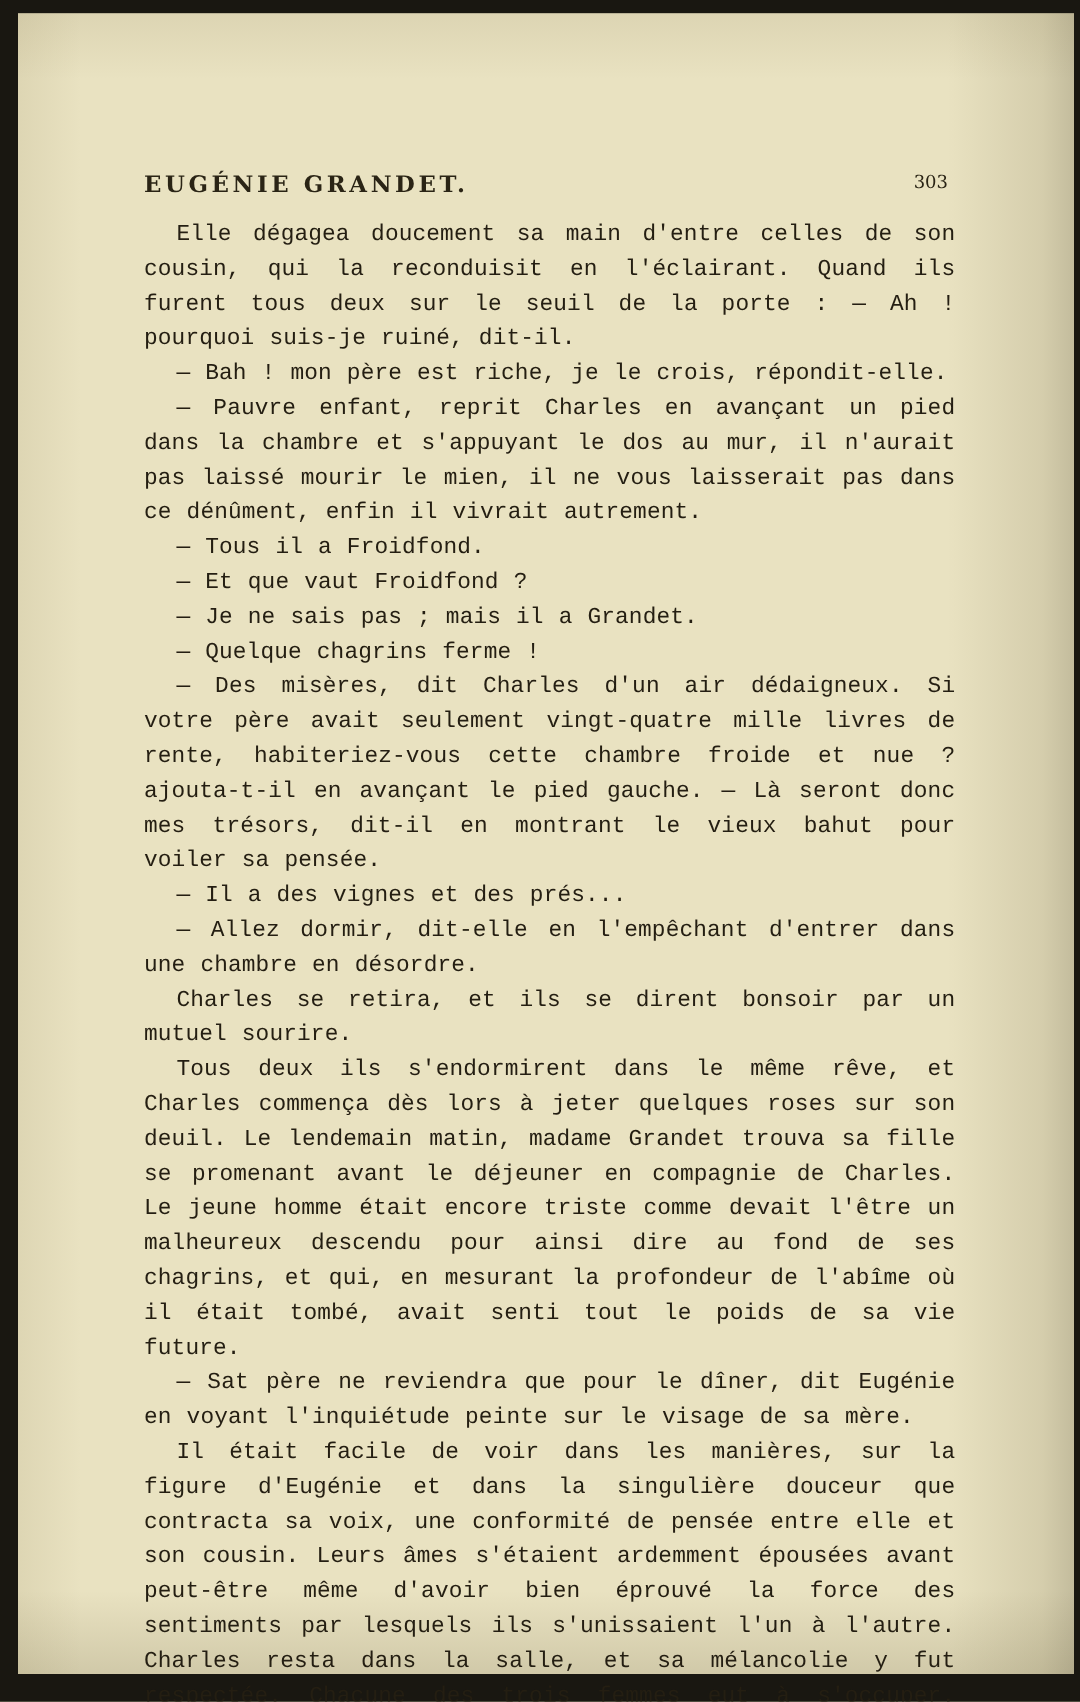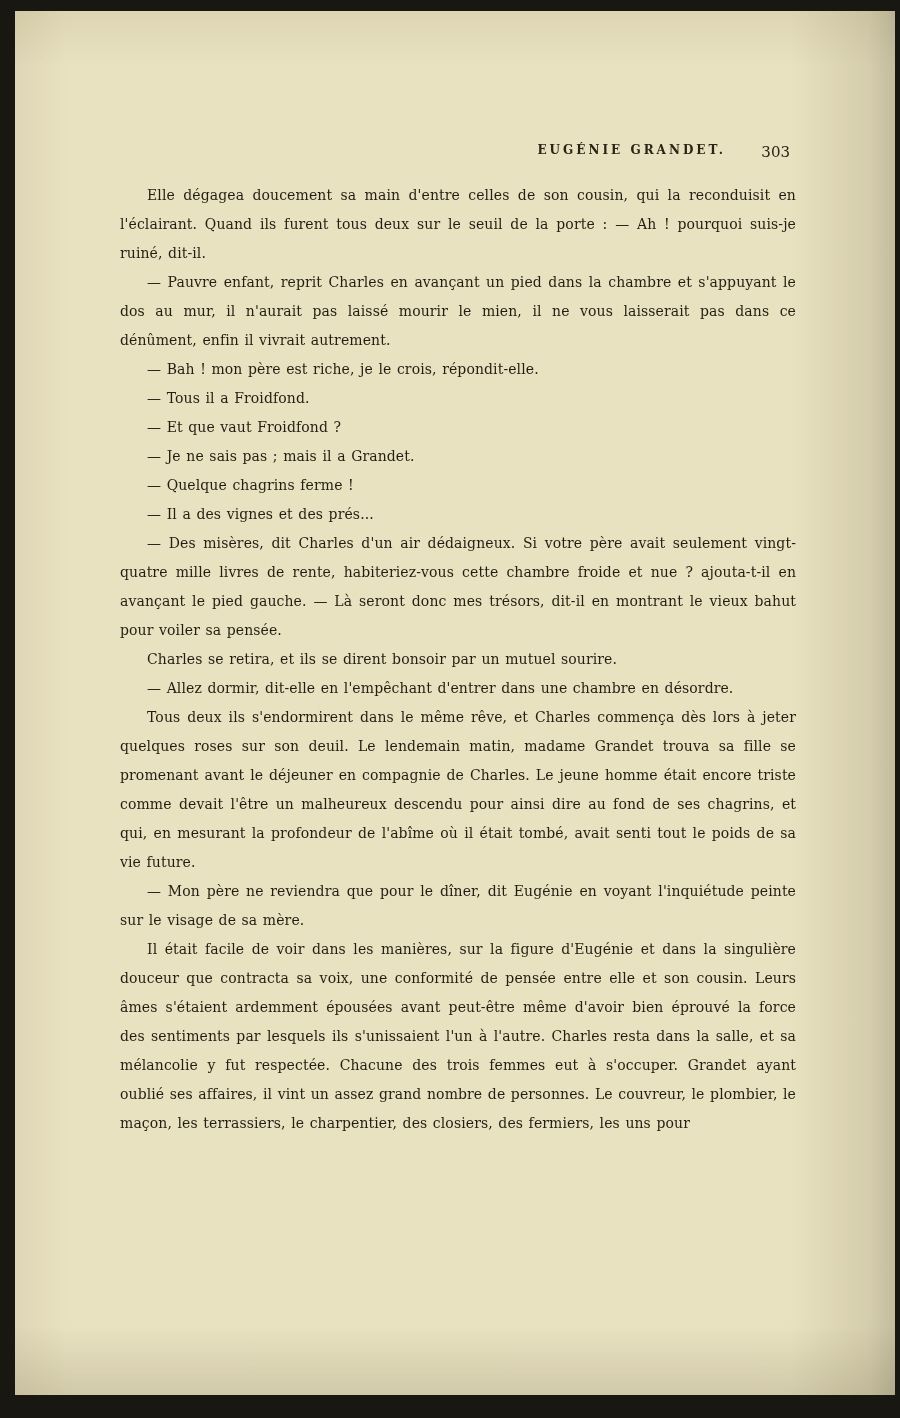--- a/index.html
+++ b/index.html
@@ -48,68 +48,69 @@
   }
   .header-row {
     position: relative;
     height: 26px;
     margin-bottom: 12px;
   }
   .running-head {
     position: absolute;
     left: 0;
     right: 70px;
-    text-align: right;
-    font-size: 12px;
+    text-align: left;
+    font-size: 19px;
     letter-spacing: 3px;
     font-weight: bold;
     color: #2a2415;
   }
   .page-number {
     position: absolute;
     right: 6px;
     top: 0;
     font-size: 15px;
     color: #2a2415;
   }
   .body-text p {
     margin: 0;
-    font-size: 14px;
+    font-size: 19px;
     line-height: 29px;
     text-align: justify;
     text-indent: 27px;
     color: #241e12;
     letter-spacing: 0.1px;
     word-spacing: 1px;
+    font-family: Liberation Mono, monospace;
   }
 </style>
 </head>
 <body>
 
 <div class="scan-frame">
   <div class="paper">
     <div class="content">
 
       <div class="header-row">
         <div class="running-head">EUGÉNIE GRANDET.</div>
         <div class="page-number">303</div>
       </div>
 
       <div class="body-text">
         <p>Elle dégagea doucement sa main d'entre celles de son cousin, qui la reconduisit en l'éclairant. Quand ils furent tous deux sur le seuil de la porte : — Ah ! pourquoi suis-je ruiné, dit-il.</p>
+        <p>— Bah ! mon père est riche, je le crois, répondit-elle.</p>
         <p>— Pauvre enfant, reprit Charles en avançant un pied dans la chambre et s'appuyant le dos au mur, il n'aurait pas laissé mourir le mien, il ne vous laisserait pas dans ce dénûment, enfin il vivrait autrement.</p>
-        <p>— Bah ! mon père est riche, je le crois, répondit-elle.</p>
         <p>— Tous il a Froidfond.</p>
         <p>— Et que vaut Froidfond ?</p>
         <p>— Je ne sais pas ; mais il a Grandet.</p>
         <p>— Quelque chagrins ferme !</p>
+        <p>— Des misères, dit Charles d'un air dédaigneux. Si votre père avait seulement vingt-quatre mille livres de rente, habiteriez-vous cette chambre froide et nue ? ajouta-t-il en avançant le pied gauche. — Là seront donc mes trésors, dit-il en montrant le vieux bahut pour voiler sa pensée.</p>
         <p>— Il a des vignes et des prés...</p>
-        <p>— Des misères, dit Charles d'un air dédaigneux. Si votre père avait seulement vingt-quatre mille livres de rente, habiteriez-vous cette chambre froide et nue ? ajouta-t-il en avançant le pied gauche. — Là seront donc mes trésors, dit-il en montrant le vieux bahut pour voiler sa pensée.</p>
+        <p>— Allez dormir, dit-elle en l'empêchant d'entrer dans une chambre en désordre.</p>
         <p>Charles se retira, et ils se dirent bonsoir par un mutuel sourire.</p>
-        <p>— Allez dormir, dit-elle en l'empêchant d'entrer dans une chambre en désordre.</p>
         <p>Tous deux ils s'endormirent dans le même rêve, et Charles commença dès lors à jeter quelques roses sur son deuil. Le lendemain matin, madame Grandet trouva sa fille se promenant avant le déjeuner en compagnie de Charles. Le jeune homme était encore triste comme devait l'être un malheureux descendu pour ainsi dire au fond de ses chagrins, et qui, en mesurant la profondeur de l'abîme où il était tombé, avait senti tout le poids de sa vie future.</p>
-        <p>— Mon père ne reviendra que pour le dîner, dit Eugénie en voyant l'inquiétude peinte sur le visage de sa mère.</p>
+        <p>— Sat père ne reviendra que pour le dîner, dit Eugénie en voyant l'inquiétude peinte sur le visage de sa mère.</p>
         <p>Il était facile de voir dans les manières, sur la figure d'Eugénie et dans la singulière douceur que contracta sa voix, une conformité de pensée entre elle et son cousin. Leurs âmes s'étaient ardemment épousées avant peut-être même d'avoir bien éprouvé la force des sentiments par lesquels ils s'unissaient l'un à l'autre. Charles resta dans la salle, et sa mélancolie y fut respectée. Chacune des trois femmes eut à s'occuper. Grandet ayant oublié ses affaires, il vint un assez grand nombre de personnes. Le couvreur, le plombier, le maçon, les terrassiers, le charpentier, des closiers, des fermiers, les uns pour</p>
       </div>
 
     </div>
   </div>
 </div>
 
 </body></html>

